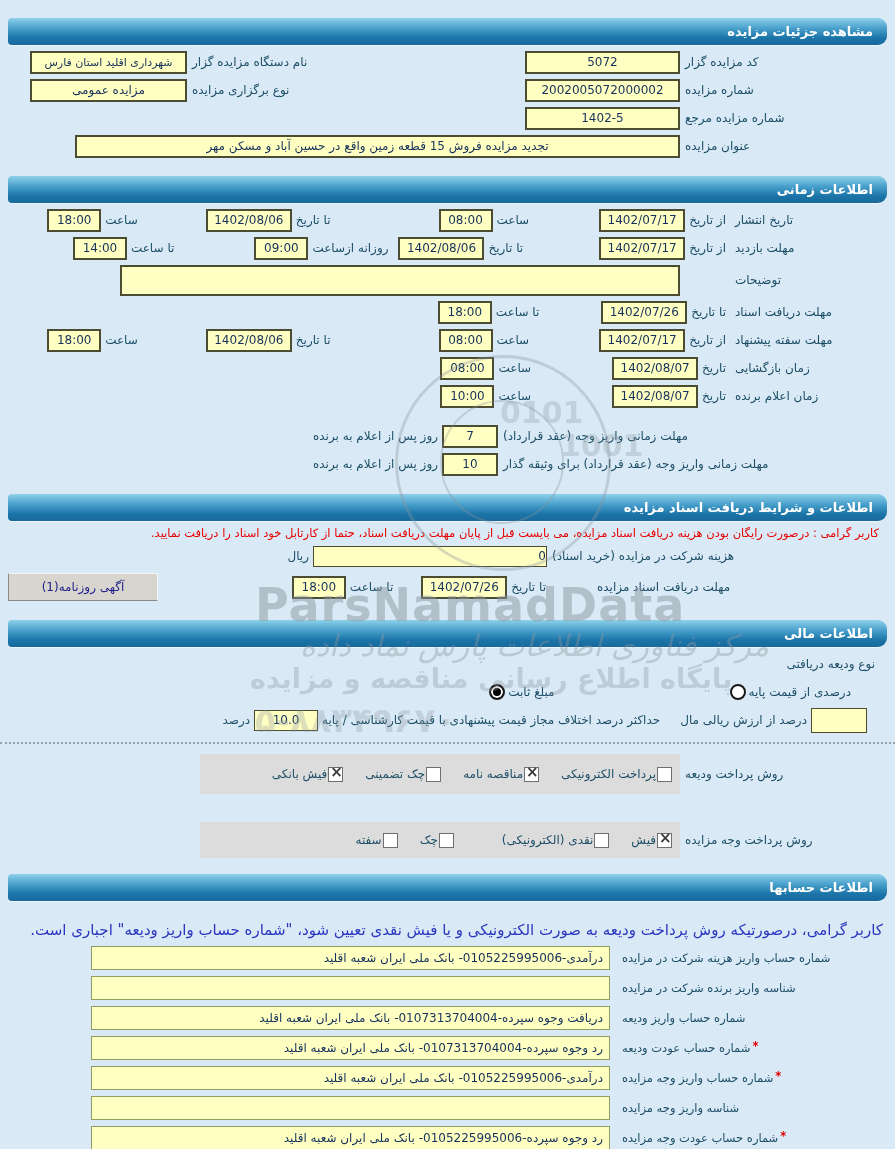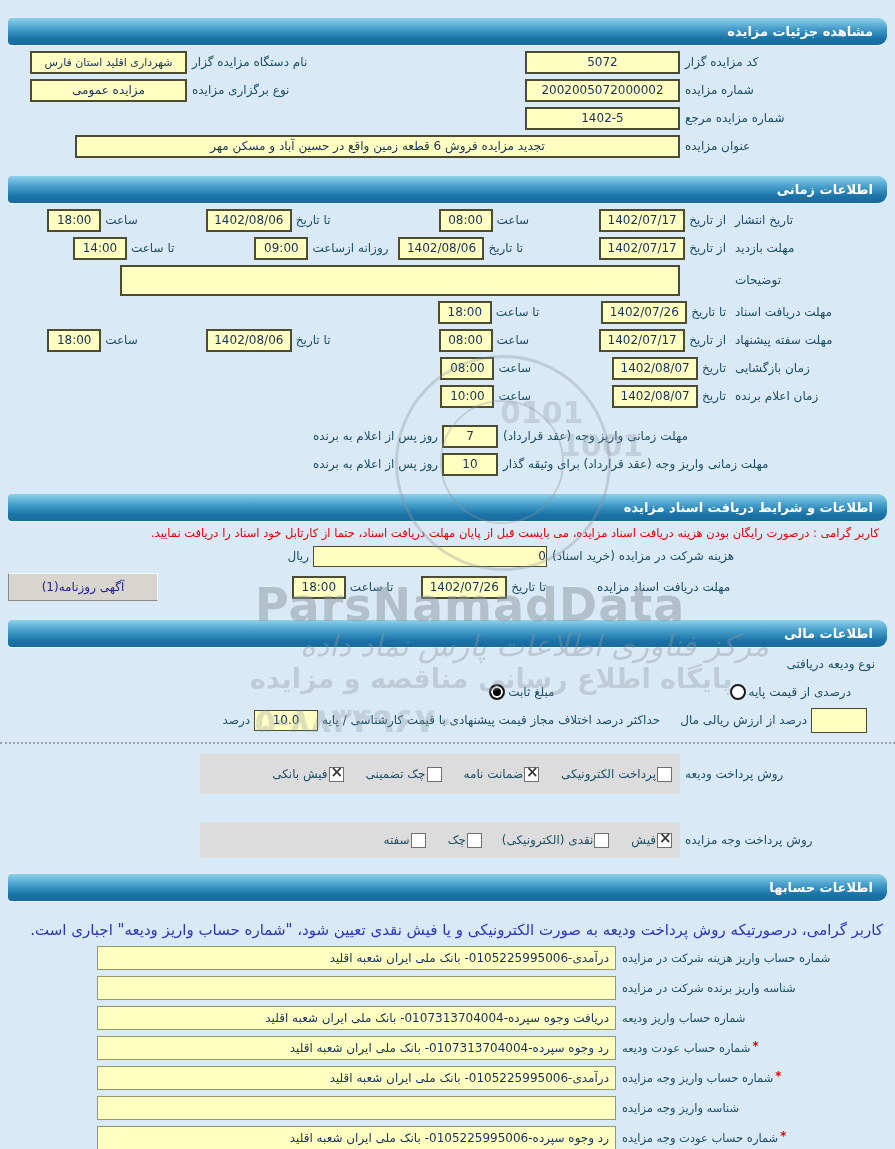--- a/index.html
+++ b/index.html
@@ -34,21 +34,21 @@
   .cb{width:13px;height:13px;background:#fff;border:1px solid #707070;flex:0 0 auto;position:relative;margin-left:1px}
   .cb.on::after{content:"×";position:absolute;top:-3px;left:1px;font-size:15px;color:#3a3a3a;font-weight:bold;line-height:15px}
   .rd{width:12px;height:12px;border:2px solid #1a1a1a;border-radius:50%;background:#fff;flex:0 0 auto;margin:0 3px}
   .rd.on{background:#000;box-shadow:inset 0 0 0 2px #fff}
   .pair{display:flex;align-items:center}
   .panel{background:#dcdcdc;flex:0 0 480px;display:flex;align-items:center;padding:0 8px 0 0;box-sizing:border-box}
   .panel .pair{margin-left:22px}
   .dotted{border:none;border-top:2px dotted #9aa3aa;margin:10px 0 2px 0}
   .req::before{content:"*";color:#e00000;font-weight:bold;margin-left:2px;position:relative;top:-2px}
   .acc-row{display:flex;align-items:center;margin:4px 8px;padding-right:50px;height:26px}
-  .acc-lbl{flex:0 0 215px;text-align:left;padding-left:6px;font-size:11.5px;white-space:nowrap}
+  .acc-lbl{flex:0 0 215px;text-align:left;padding-left:12px;font-size:11.5px;white-space:nowrap}
   .acc-val{flex:0 0 505px;background:#ffffc2;border:1px solid #8f9c63;height:22px;line-height:22px;text-align:right;padding:0 6px;color:#16325c;white-space:nowrap;overflow:hidden}
   .footer{display:flex;gap:22px;margin-top:8px;direction:ltr}
   .footer span{color:#1b1bb0;font-weight:bold;cursor:pointer}
   
   .wm{position:absolute;inset:0;pointer-events:none;z-index:6;overflow:hidden}
   .wm *{position:absolute;color:#8d979e}
   .wm .circ{border:3px solid rgba(140,150,158,.35);border-radius:50%}
   .wm .brand{left:255px;top:578px;font-size:46px;font-weight:bold;letter-spacing:1px;opacity:.5;font-family:"DejaVu Sans",sans-serif}
   .wm .l1{left:300px;top:628px;font-size:30px;font-style:italic;opacity:.4;white-space:nowrap}
   .wm .l2{left:250px;top:663px;font-size:27px;font-weight:bold;opacity:.35;white-space:nowrap}
@@ -77,21 +77,21 @@
       <div class="lblL">نوع برگزاری مزایده</div>
       <div class="inp" style="width:153px">مزایده عمومی</div>
     </div>
   </div>
   <div class="row">
     <div class="lblL" style="flex:0 0 190px">شماره مزایده مرجع</div>
     <div class="inp" style="width:151px;direction:ltr;text-align:center;">1402-5</div>
   </div>
   <div class="row">
     <div class="lblL" style="flex:0 0 190px">عنوان مزایده</div>
-    <div class="inp" style="width:601px">تجدید مزایده فروش 6 قطعه زمین واقع در حسین آباد  و مسکن مهر</div>
+    <div class="inp" style="width:601px">تجدید مزایده فروش 15 قطعه زمین واقع در حسین آباد  و مسکن مهر</div>
   </div>
 </div>
 
 <div class="bar"><span>اطلاعات زمانی</span></div>
 <div>
 
   <div class="row">
     <div class="lblL" style="flex:0 0 140px">تاریخ انتشار</div>
     <span class="sub">از تاریخ</span>
     <div class="inp date">1402/07/17</div>
@@ -231,41 +231,41 @@
 
   <div class="row" style="height:40px;margin-top:10px">
     <div class="lblL" style="flex:0 0 190px">روش پرداخت ودیعه</div>
     <div class="panel" style="height:40px">
       <div class="pair">
         <span class="cb"></span>
         <span>پرداخت الکترونیکی</span>
       </div>
       <div class="pair">
         <span class="cb on"></span>
-        <span>ضمانت نامه</span>
+        <span>مناقصه نامه</span>
       </div>
       <div class="pair">
         <span class="cb"></span>
         <span>چک تضمینی</span>
       </div>
       <div class="pair">
         <span class="cb on"></span>
         <span>فیش بانکی</span>
       </div>
     </div>
   </div>
 
   <div class="row" style="height:36px;margin-top:28px">
     <div class="lblL" style="flex:0 0 190px">روش پرداخت وجه مزایده</div>
     <div class="panel" style="height:36px">
       <div class="pair">
         <span class="cb on"></span>
         <span>فیش</span>
       </div>
-      <div class="pair" style="margin-left:20px">
+      <div class="pair" style="margin-left:48px">
         <span class="cb"></span>
         <span>نقدی (الکترونیکی)</span>
       </div>
       <div class="pair" style="">
         <span class="cb"></span>
         <span>چک</span>
       </div>
       <div class="pair" style="margin-left:40px">
         <span class="cb"></span>
         <span>سفته</span>

